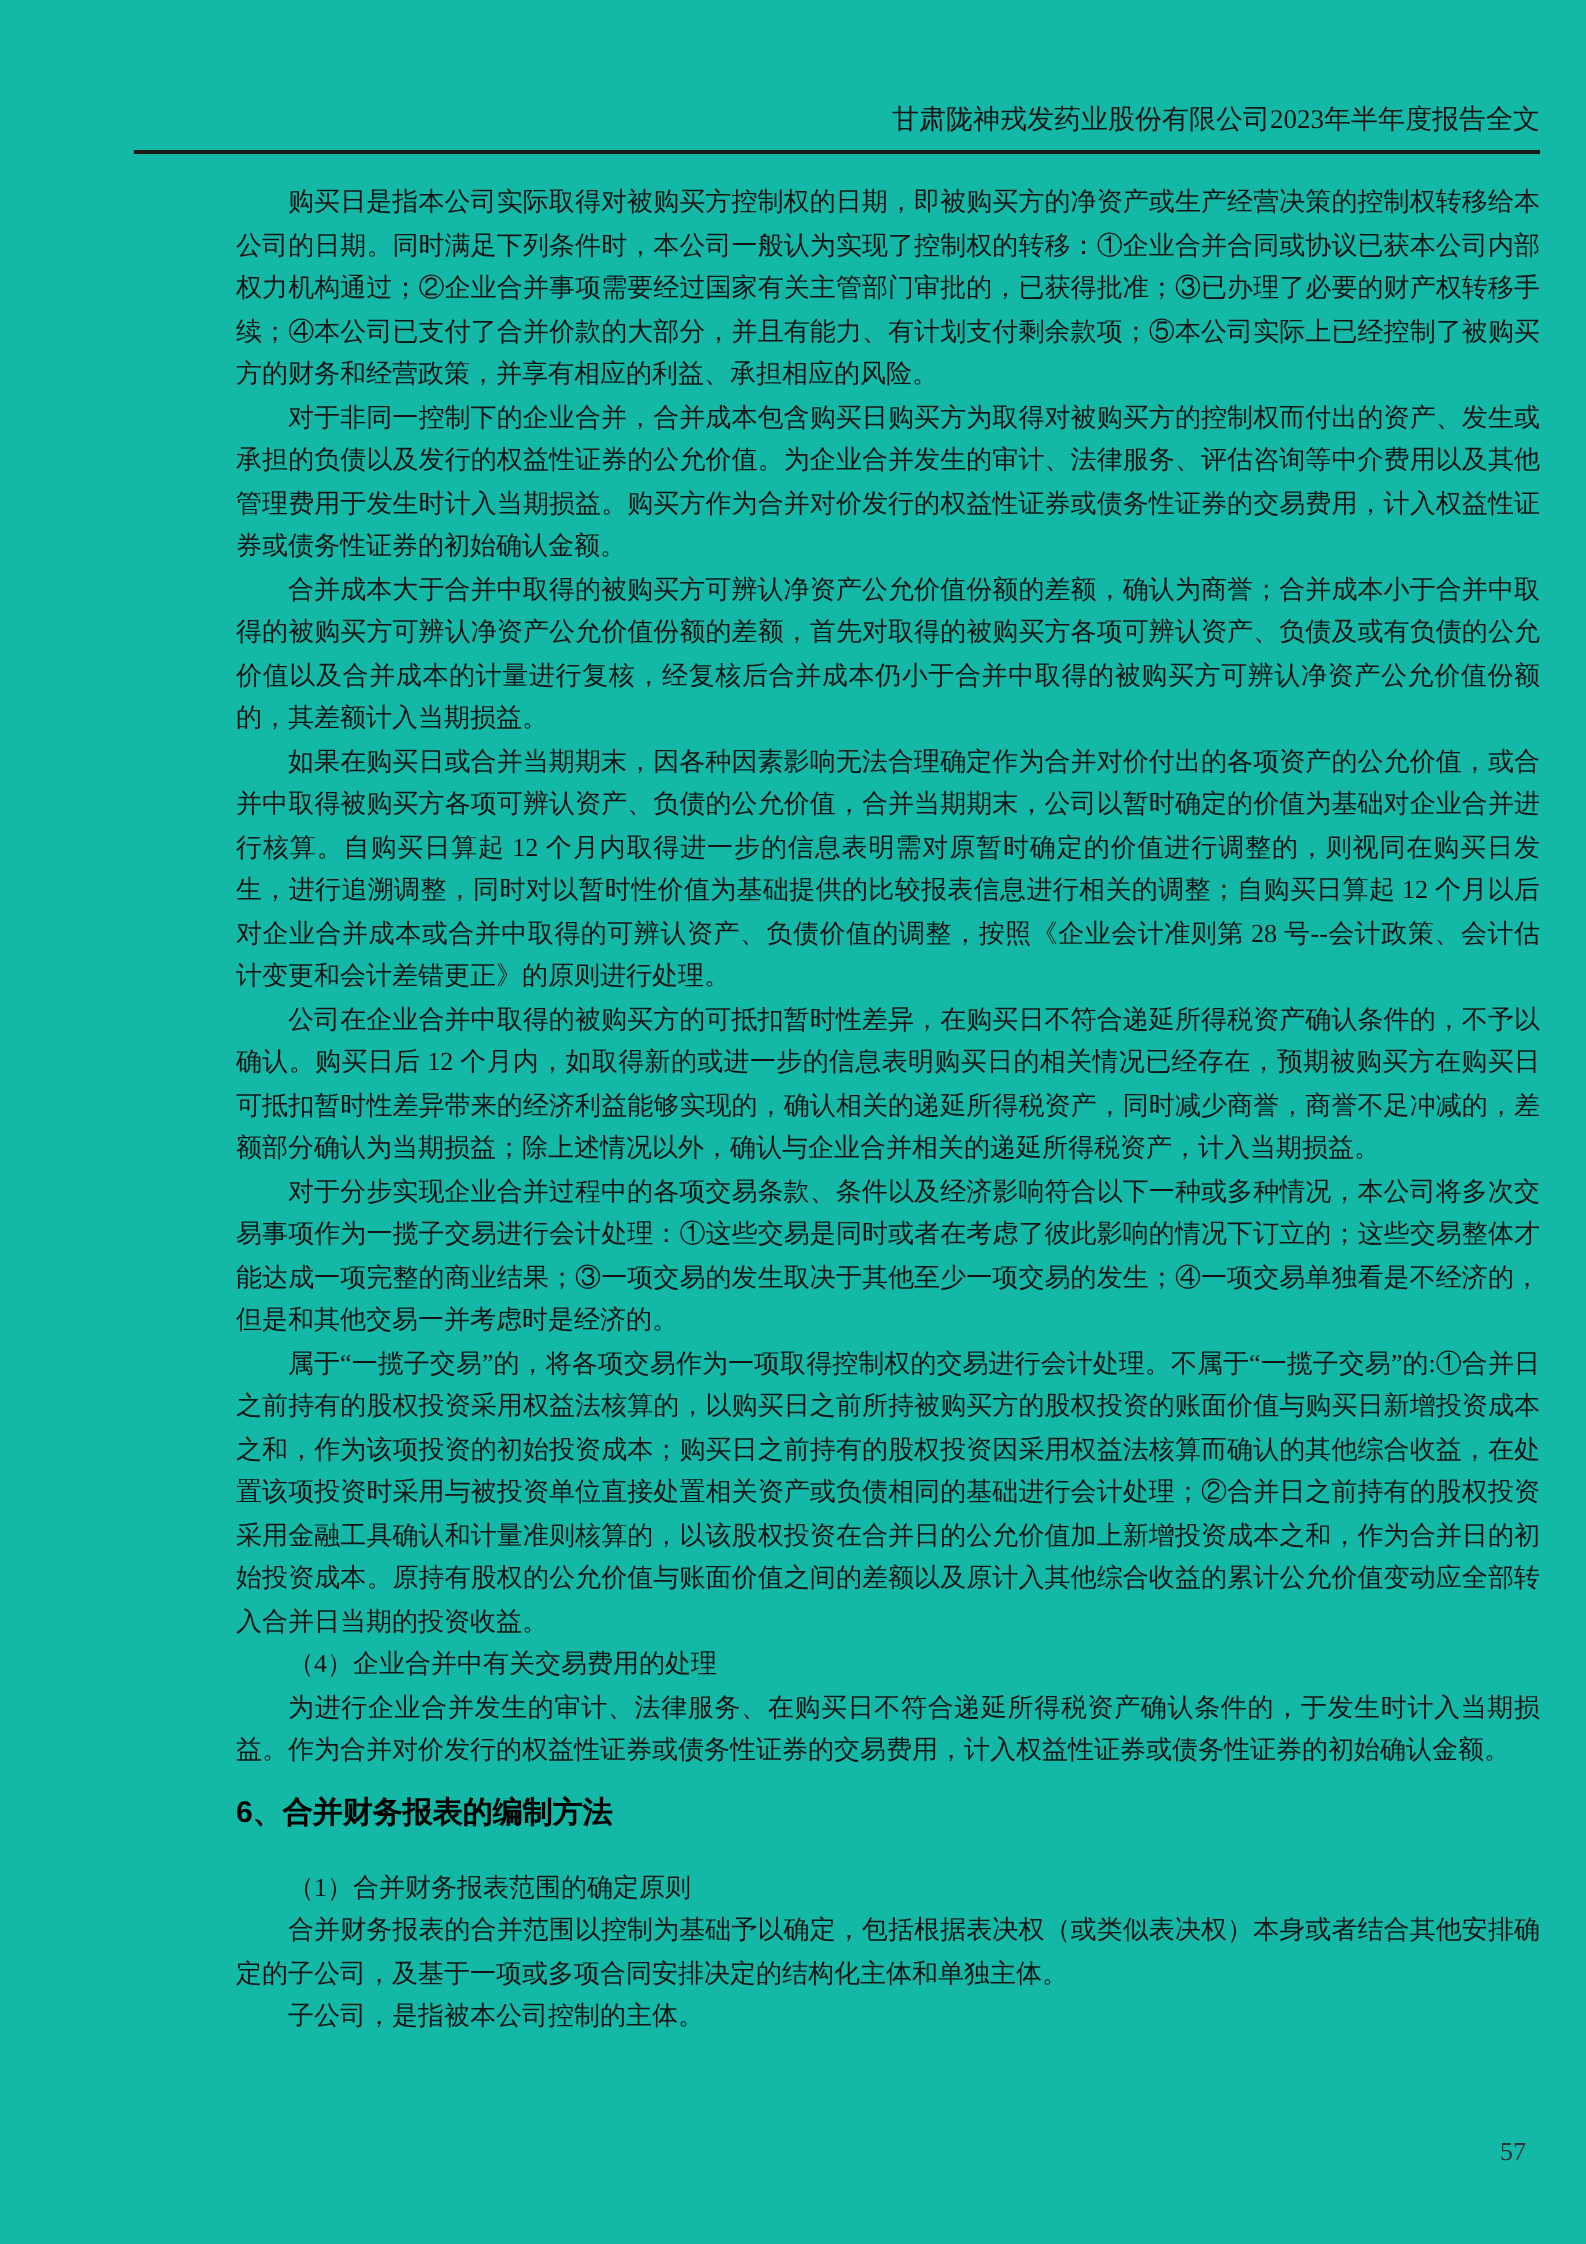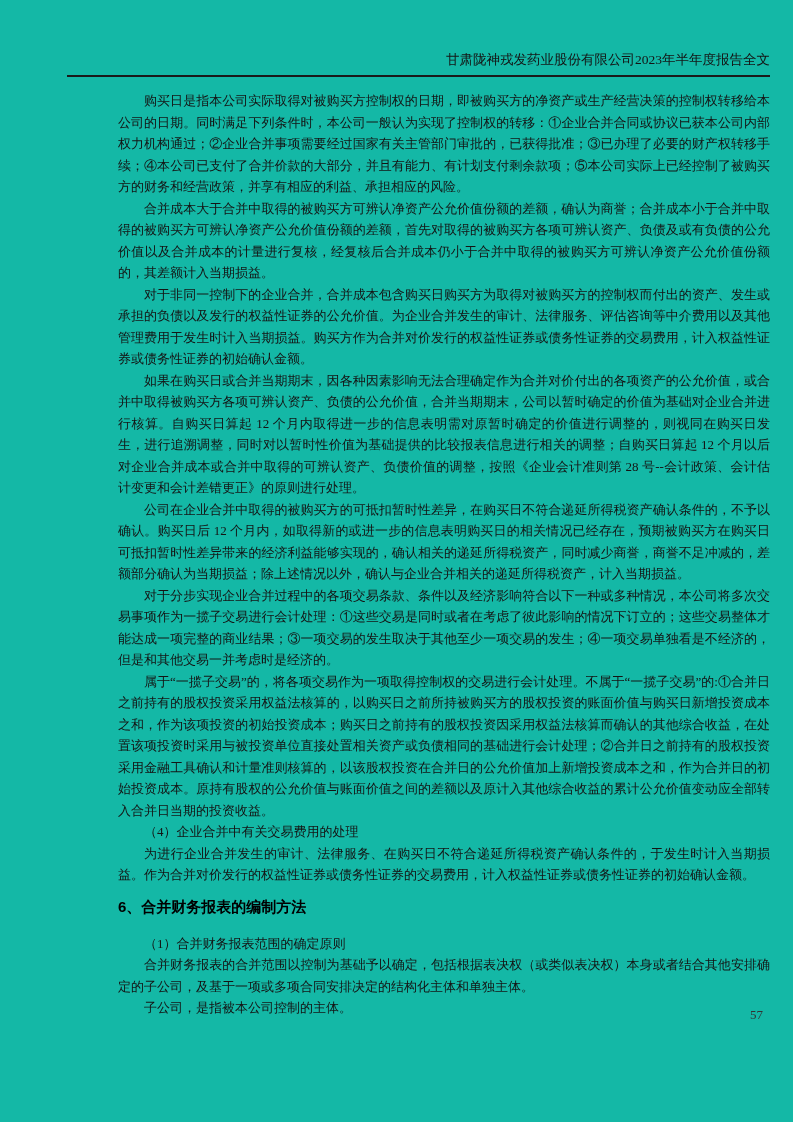--- a/index.html
+++ b/index.html
@@ -39,37 +39,37 @@
     margin:9px 0 14px 0;
     text-indent:0;
     font-size:15px;
     font-weight:bold;
     line-height:24px;
     font-family:"Liberation Sans","DejaVu Sans",sans-serif;
     color:#000000;
   }
   .pageno {
     position:absolute;
-    top:1006px; right:74px;
+    top:1067px; right:74px;
     font-size:13px;
     line-height:18px;
     color:#333333;
   }
 </style>
 </head>
 <body>
 
 <div class="page">
 
   <div class="header">甘肃陇神戎发药业股份有限公司2023年半年度报告全文</div>
 
   <div class="content">
     <p class="para">购买日是指本公司实际取得对被购买方控制权的日期，即被购买方的净资产或生产经营决策的控制权转移给本公司的日期。同时满足下列条件时，本公司一般认为实现了控制权的转移：①企业合并合同或协议已获本公司内部权力机构通过；②企业合并事项需要经过国家有关主管部门审批的，已获得批准；③已办理了必要的财产权转移手续；④本公司已支付了合并价款的大部分，并且有能力、有计划支付剩余款项；⑤本公司实际上已经控制了被购买方的财务和经营政策，并享有相应的利益、承担相应的风险。</p>
+    <p class="para">对于非同一控制下的企业合并，合并成本包含购买日购买方为取得对被购买方的控制权而付出的资产、发生或承担的负债以及发行的权益性证券的公允价值。为企业合并发生的审计、法律服务、评估咨询等中介费用以及其他管理费用于发生时计入当期损益。购买方作为合并对价发行的权益性证券或债务性证券的交易费用，计入权益性证券或债务性证券的初始确认金额。</p>
     <p class="para">合并成本大于合并中取得的被购买方可辨认净资产公允价值份额的差额，确认为商誉；合并成本小于合并中取得的被购买方可辨认净资产公允价值份额的差额，首先对取得的被购买方各项可辨认资产、负债及或有负债的公允价值以及合并成本的计量进行复核，经复核后合并成本仍小于合并中取得的被购买方可辨认净资产公允价值份额的，其差额计入当期损益。</p>
-    <p class="para">对于非同一控制下的企业合并，合并成本包含购买日购买方为取得对被购买方的控制权而付出的资产、发生或承担的负债以及发行的权益性证券的公允价值。为企业合并发生的审计、法律服务、评估咨询等中介费用以及其他管理费用于发生时计入当期损益。购买方作为合并对价发行的权益性证券或债务性证券的交易费用，计入权益性证券或债务性证券的初始确认金额。</p>
     <p class="para">如果在购买日或合并当期期末，因各种因素影响无法合理确定作为合并对价付出的各项资产的公允价值，或合并中取得被购买方各项可辨认资产、负债的公允价值，合并当期期末，公司以暂时确定的价值为基础对企业合并进行核算。自购买日算起 12 个月内取得进一步的信息表明需对原暂时确定的价值进行调整的，则视同在购买日发生，进行追溯调整，同时对以暂时性价值为基础提供的比较报表信息进行相关的调整；自购买日算起 12 个月以后对企业合并成本或合并中取得的可辨认资产、负债价值的调整，按照《企业会计准则第 28 号--会计政策、会计估计变更和会计差错更正》的原则进行处理。</p>
     <p class="para">公司在企业合并中取得的被购买方的可抵扣暂时性差异，在购买日不符合递延所得税资产确认条件的，不予以确认。购买日后 12 个月内，如取得新的或进一步的信息表明购买日的相关情况已经存在，预期被购买方在购买日可抵扣暂时性差异带来的经济利益能够实现的，确认相关的递延所得税资产，同时减少商誉，商誉不足冲减的，差额部分确认为当期损益；除上述情况以外，确认与企业合并相关的递延所得税资产，计入当期损益。</p>
     <p class="para">对于分步实现企业合并过程中的各项交易条款、条件以及经济影响符合以下一种或多种情况，本公司将多次交易事项作为一揽子交易进行会计处理：①这些交易是同时或者在考虑了彼此影响的情况下订立的；这些交易整体才能达成一项完整的商业结果；③一项交易的发生取决于其他至少一项交易的发生；④一项交易单独看是不经济的，但是和其他交易一并考虑时是经济的。</p>
     <p class="para">属于“一揽子交易”的，将各项交易作为一项取得控制权的交易进行会计处理。不属于“一揽子交易”的:①合并日之前持有的股权投资采用权益法核算的，以购买日之前所持被购买方的股权投资的账面价值与购买日新增投资成本之和，作为该项投资的初始投资成本；购买日之前持有的股权投资因采用权益法核算而确认的其他综合收益，在处置该项投资时采用与被投资单位直接处置相关资产或负债相同的基础进行会计处理；②合并日之前持有的股权投资采用金融工具确认和计量准则核算的，以该股权投资在合并日的公允价值加上新增投资成本之和，作为合并日的初始投资成本。原持有股权的公允价值与账面价值之间的差额以及原计入其他综合收益的累计公允价值变动应全部转入合并日当期的投资收益。</p>
     <p class="para">（4）企业合并中有关交易费用的处理</p>
     <p class="para">为进行企业合并发生的审计、法律服务、在购买日不符合递延所得税资产确认条件的，于发生时计入当期损益。作为合并对价发行的权益性证券或债务性证券的交易费用，计入权益性证券或债务性证券的初始确认金额。</p>
     <p class="h2">6、合并财务报表的编制方法</p>
     <p class="para">（1）合并财务报表范围的确定原则</p>
     <p class="para">合并财务报表的合并范围以控制为基础予以确定，包括根据表决权（或类似表决权）本身或者结合其他安排确定的子公司，及基于一项或多项合同安排决定的结构化主体和单独主体。</p>
     <p class="para">子公司，是指被本公司控制的主体。</p>

